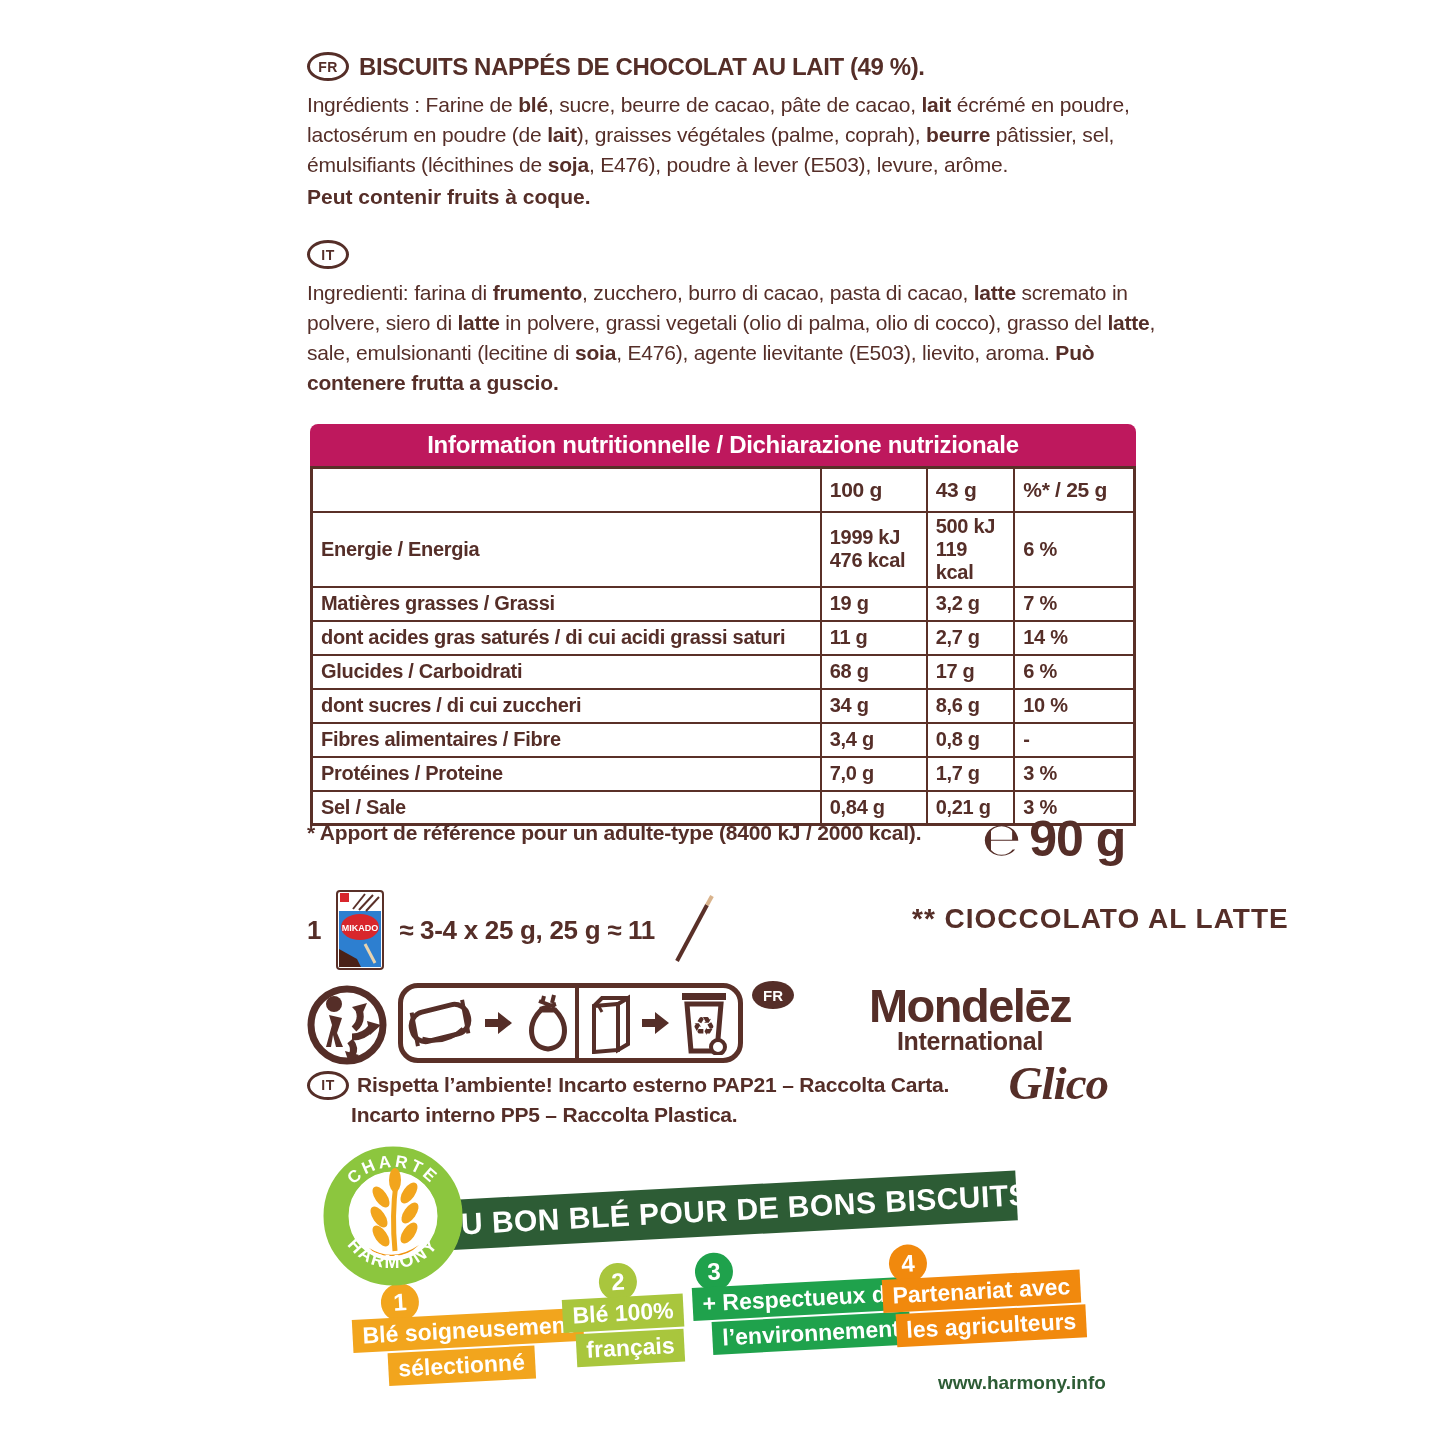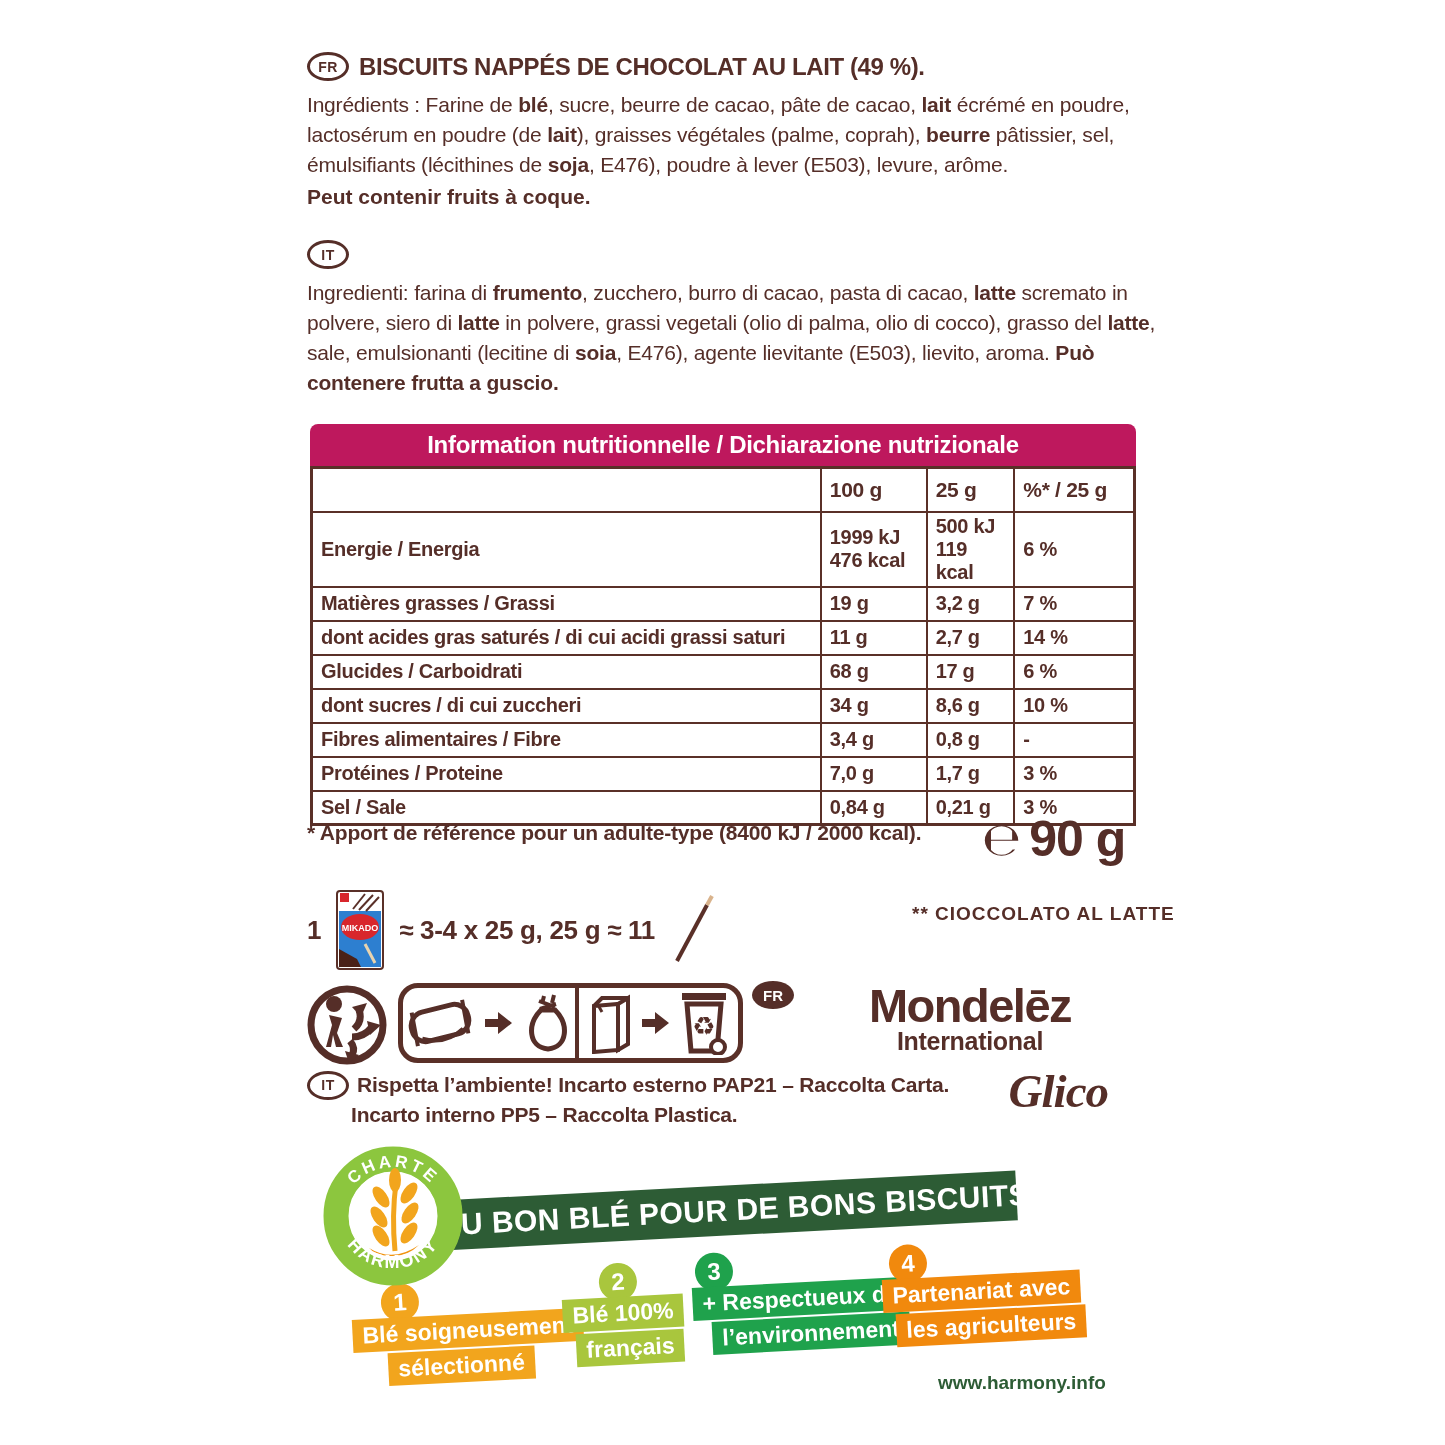--- a/index.html
+++ b/index.html
@@ -34,42 +34,42 @@
   
   .footnotes{position:absolute;left:307px;top:818px;font-size:21px;font-weight:600;
              line-height:30px;letter-spacing:-.2px;}
   .net-weight{position:absolute;left:982px;top:810px;display:flex;align-items:center;gap:8px;}
   .e-mark{font-family:"DejaVu Sans",sans-serif;font-size:46px;font-weight:bold;}
   .net-val{font-size:50px;font-weight:bold;letter-spacing:-1px;}
 
   
   .serving{position:absolute;left:307px;top:888px;display:flex;align-items:center;gap:14px;height:84px;}
   .serving .count,.serving .equiv{font-size:26px;font-weight:bold;letter-spacing:-.3px;}
-  .choc-note{position:absolute;left:912px;top:903px;font-size:19px;font-weight:bold;letter-spacing:1px;}
+  .choc-note{position:absolute;left:912px;top:903px;font-size:28px;font-weight:bold;letter-spacing:1px;}
 
   
   .triman{position:absolute;left:305px;top:983px;}
   .strip{position:absolute;left:398px;top:983px;width:345px;height:80px;border:5px solid #5a3028;
          border-radius:20px;display:flex;align-items:center;box-sizing:border-box;}
   .strip .half{flex:1;display:flex;align-items:center;justify-content:center;gap:8px;height:100%;}
   .strip .divider{width:4px;background:#5a3028;height:100%;}
   .fr-oval{position:absolute;left:752px;top:981px;width:42px;height:28px;background:#552e28;color:#fff;
            border-radius:50%;display:flex;align-items:center;justify-content:center;
            font-size:15px;font-weight:bold;}
   .it-note{position:absolute;left:307px;top:1070px;font-size:21px;font-weight:bold;
            line-height:30px;letter-spacing:-.2px;}
   .it-note .row1{display:flex;align-items:center;gap:8px;}
   .it-note .row2{padding-left:44px;}
 
   
   .brand{position:absolute;left:820px;top:978px;width:300px;text-align:center;}
   .mondelez{font-size:47px;font-weight:800;letter-spacing:-1.5px;}
   .intl{font-size:25px;font-weight:bold;margin-top:-6px;letter-spacing:-.3px;}
   .glico{font-family:"Liberation Serif",serif;font-style:italic;font-weight:bold;
-         font-size:47px;text-align:right;padding-right:12px;margin-top:8px;letter-spacing:-1px;}
+         font-size:47px;text-align:right;padding-right:12px;letter-spacing:-1px;}
 
   
   .harmony-logo{position:absolute;left:322px;top:1145px;z-index:2;}
   .banner{position:absolute;left:450px;top:1200px;width:566px;height:50px;background:#2d5c35;
           transform:rotate(-3deg);transform-origin:left top;z-index:1;
           display:flex;align-items:center;justify-content:center;}
   .banner span{color:#fff;font-size:30px;font-weight:bold;letter-spacing:.5px;white-space:nowrap;}
   .badge{position:absolute;transform:rotate(-3deg);transform-origin:left top;color:#fff;z-index:1;}
   .badge .num{width:38px;height:38px;border-radius:50%;display:flex;align-items:center;
               justify-content:center;font-size:24px;font-weight:bold;margin-bottom:-4px;}
@@ -109,21 +109,21 @@
       <colgroup>
           <col style="width:500px">
           <col style="width:104px">
           <col style="width:86px">
           <col style="width:118px">
         </colgroup>
       <tbody>
           <tr class="hdr">
         <th></th>
         <th>100 g</th>
-        <th>25 g</th>
+        <th>43 g</th>
         <th>%* / 25 g</th>
       </tr>
       <tr>
         <td>Energie / Energia</td>
         <td>1999 kJ
 476 kcal</td>
         <td>500 kJ
 119 kcal</td>
         <td>6 %</td>
       </tr>

